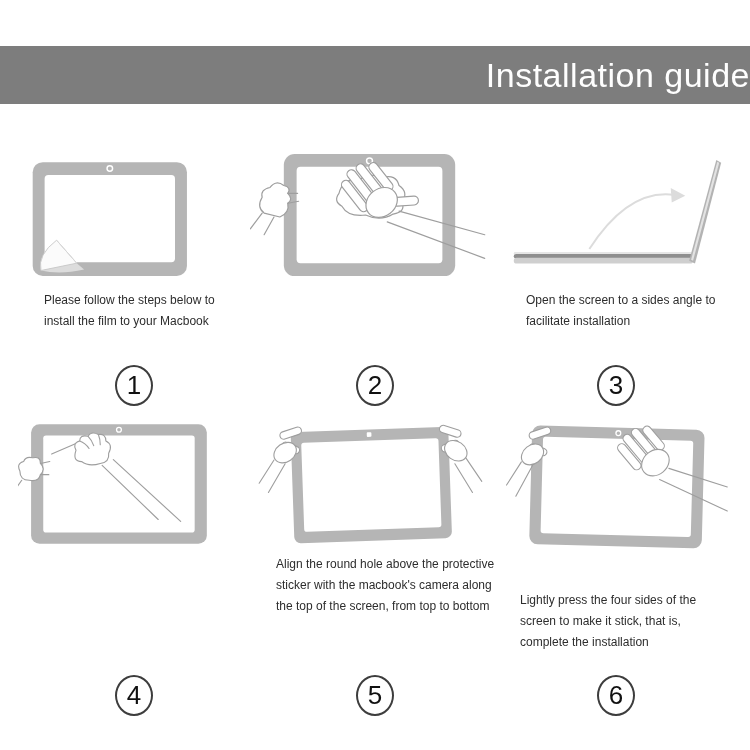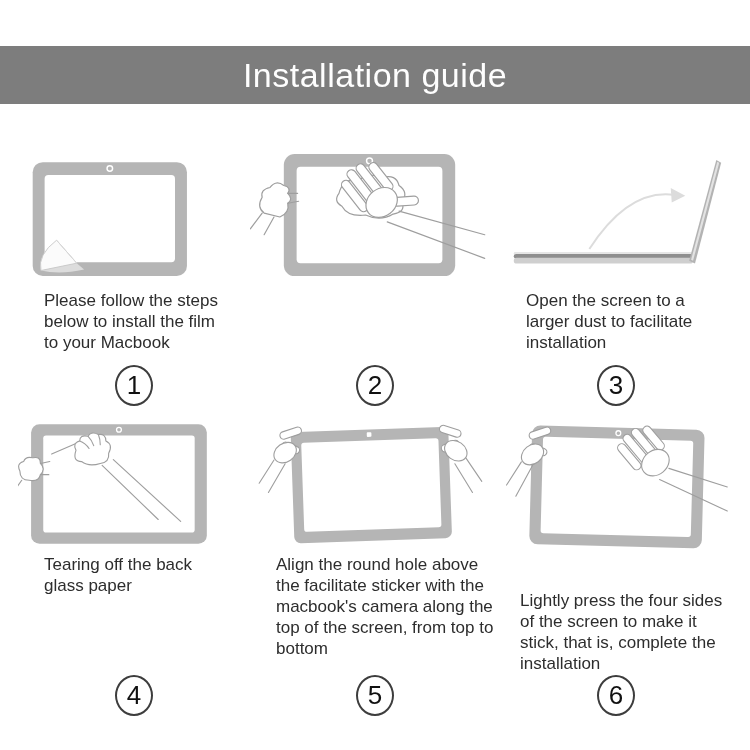--- a/index.html
+++ b/index.html
@@ -4,38 +4,38 @@
 <style>
   html,body{margin:0;padding:0;background:#ffffff;}
   body{
     width:750px;height:750px;overflow:hidden;position:relative;
     font-family:"Liberation Sans", sans-serif;
     -webkit-font-smoothing:antialiased;
   }
   
   .banner{
     position:absolute;top:46px;left:0;width:750px;height:58px;
-    background:#7d7d7d;display:flex;align-items:center;justify-content:center;
+    background:#7d7d7d;display:flex;align-items:center;justify-content:flex-end;
   }
   .banner h1{
     margin:0;font-size:34px;font-weight:400;color:#fefefe;letter-spacing:.5px;
   }
   
   .rows{position:absolute;top:110px;left:18px;width:714px;}
   .row{display:grid;grid-template-columns:232px 250px 232px;}
   .row1{height:306px;}
   .row2{margin-top:6px;height:296px;}
   .cell{display:flex;flex-direction:column;align-items:flex-start;}
   .illus{width:100%;display:flex;align-items:flex-end;}
   .row1 .illus{height:172px;}
   .row2 .illus{height:124px;align-items:flex-start;}
   .illus svg{display:block;}
   .caption{
     margin:8px 0 0 0;padding-left:26px;
-    font-size:17px;line-height:21px;color:#2d2d2d;
+    font-size:12px;line-height:21px;color:#2d2d2d;
   }
   .cap-1,.cap-2,.cap-4{max-width:186px;}
   .cap-3{max-width:196px;}
   .cap-5{max-width:222px;}
   .cap-6{max-width:240px;padding-left:20px;margin-top:44px;}
   .badge{
     margin-top:auto;margin-bottom:10px;align-self:center;
     width:34px;height:37px;border:2px solid #3d3d3d;border-radius:50%;
     display:flex;align-items:center;justify-content:center;
     font-size:26px;color:#111111;
@@ -107,21 +107,21 @@
         <svg width="235" height="126" viewBox="0 0 235 130">
           <path d="M90,96 Q130,34 177,40" fill="none" stroke="#dcdcdc" stroke-width="2"></path>
           <polygon points="174,33 189,41 175,48" fill="#dcdcdc"></polygon>
           <rect x="12" y="99" width="185" height="3" rx="1.5" fill="#e6e6e6"></rect>
           <rect x="12" y="101" width="185" height="5" rx="2.5" fill="#8f8f8f"></rect>
           <rect x="12" y="105" width="185" height="6" rx="3" fill="#cfcfcf"></rect>
           <polygon points="193,108 221,4 226,7 199,111" fill="#b3b3b3"></polygon>
           <polygon points="195,107 222,6 224,7 197,108" fill="#e3e3e3"></polygon>
         </svg>
       </div>
-      <p class="caption cap-3">Open the screen to a larger dust to facilitate installation</p>
+      <p class="caption cap-3">Open the screen to a sides angle to facilitate installation</p>
       <div class="badge">
           <span>3</span>
         </div>
     </div>
   </div>
 
   <div class="row row2">
 
     <div class="cell">
       <div class="illus">
@@ -134,21 +134,20 @@
           <path class="blob" d="M62,30 Q58,22 66,20 Q66,13 75,15 Q78,9 86,13 Q94,12 94,20 Q102,24 97,33 Q98,43 88,44 Q76,48 68,42 Q58,42 62,30 Z"></path>
           <path class="line" d="M66,20 q6,2 10,8 M75,15 q4,4 6,10 M86,13 q2,5 2,11"></path>
 
           <path class="line" d="M90,46 L150,104 M102,40 L174,106"></path>
 
           <path class="blob" d="M2,52 Q-2,44 6,42 Q8,36 16,38 Q24,36 24,44 Q30,50 24,56 Q22,64 12,62 Q2,62 2,52 Z"></path>
           <path class="line" d="M24,44 L34,42 M24,56 L33,56"></path>
           <path class="line" d="M4,62 L-6,76"></path>
         </svg>
       </div>
-      <p class="caption cap-4">Tearing off the back glass paper</p>
       <div class="badge">
           <span>4</span>
         </div>
     </div>
 
     <div class="cell">
       <div class="illus">
         <svg width="240" height="128" viewBox="0 0 235 138">
           <g transform="rotate(-2 118 70)">
             <rect x="34" y="8" width="170" height="120" rx="7" fill="#b5b5b5"></rect>
@@ -160,21 +159,21 @@
           <rect class="blob" x="22" y="24" width="20" height="8" rx="4" transform="rotate(22 32 28)"></rect>
           <ellipse class="blob" cx="26" cy="33" rx="13" ry="10" transform="rotate(-35 26 33)"></ellipse>
           <path class="line" d="M14,41 L-2,66 M26,45 L8,76"></path>
 
           <rect class="blob" x="192" y="6" width="24" height="8" rx="4" transform="rotate(18 204 10)"></rect>
           <rect class="blob" x="194" y="22" width="20" height="8" rx="4" transform="rotate(-22 204 26)"></rect>
           <ellipse class="blob" cx="210" cy="31" rx="13" ry="10" transform="rotate(35 210 31)"></ellipse>
           <path class="line" d="M221,39 L238,64 M209,45 L228,76"></path>
         </svg>
       </div>
-      <p class="caption cap-5">Align the round hole above the facilitate sticker with the macbook's camera along the top of the screen, from top to bottom</p>
+      <p class="caption cap-5">Align the round hole above the protective sticker with the macbook's camera along the top of the screen, from top to bottom</p>
       <div class="badge">
           <span>5</span>
         </div>
     </div>
 
     <div class="cell">
       <div class="illus">
         <svg width="244" height="128" viewBox="0 0 240 138">
           <g transform="rotate(1.5 120 70)">
             <rect x="28" y="6" width="186" height="128" rx="9" fill="#b5b5b5"></rect>

